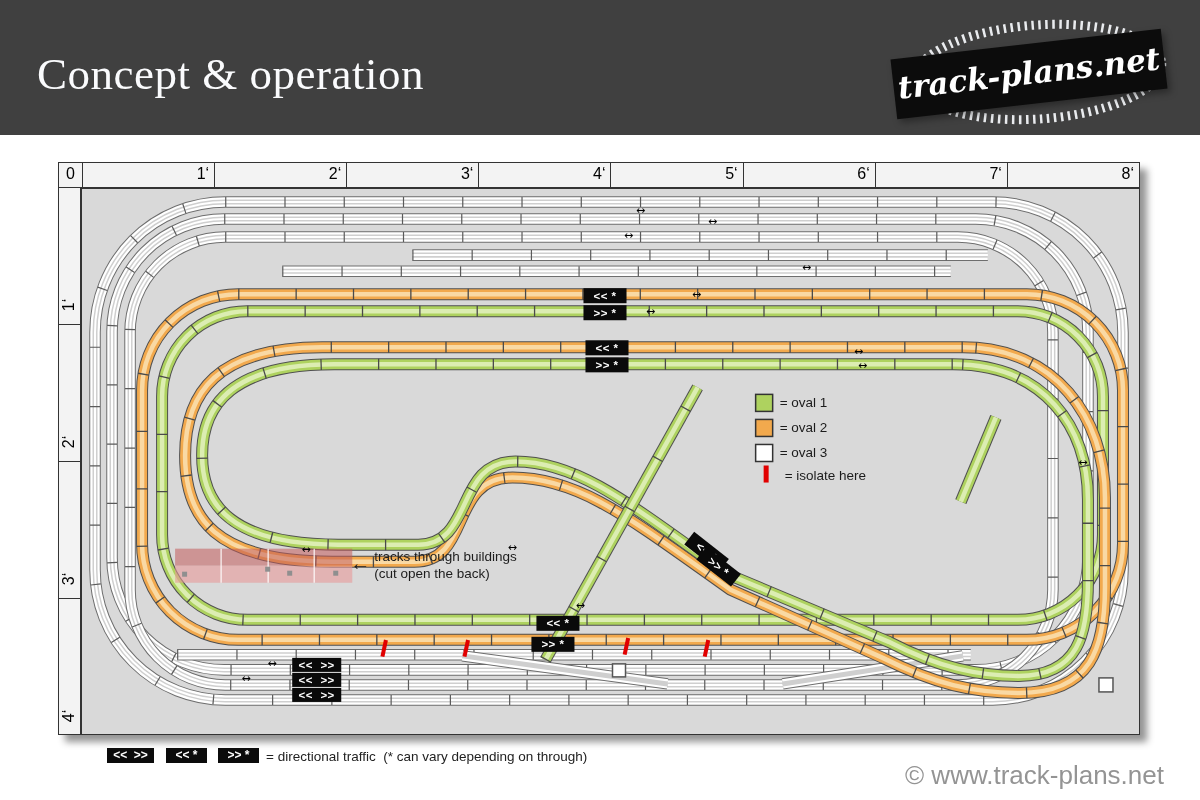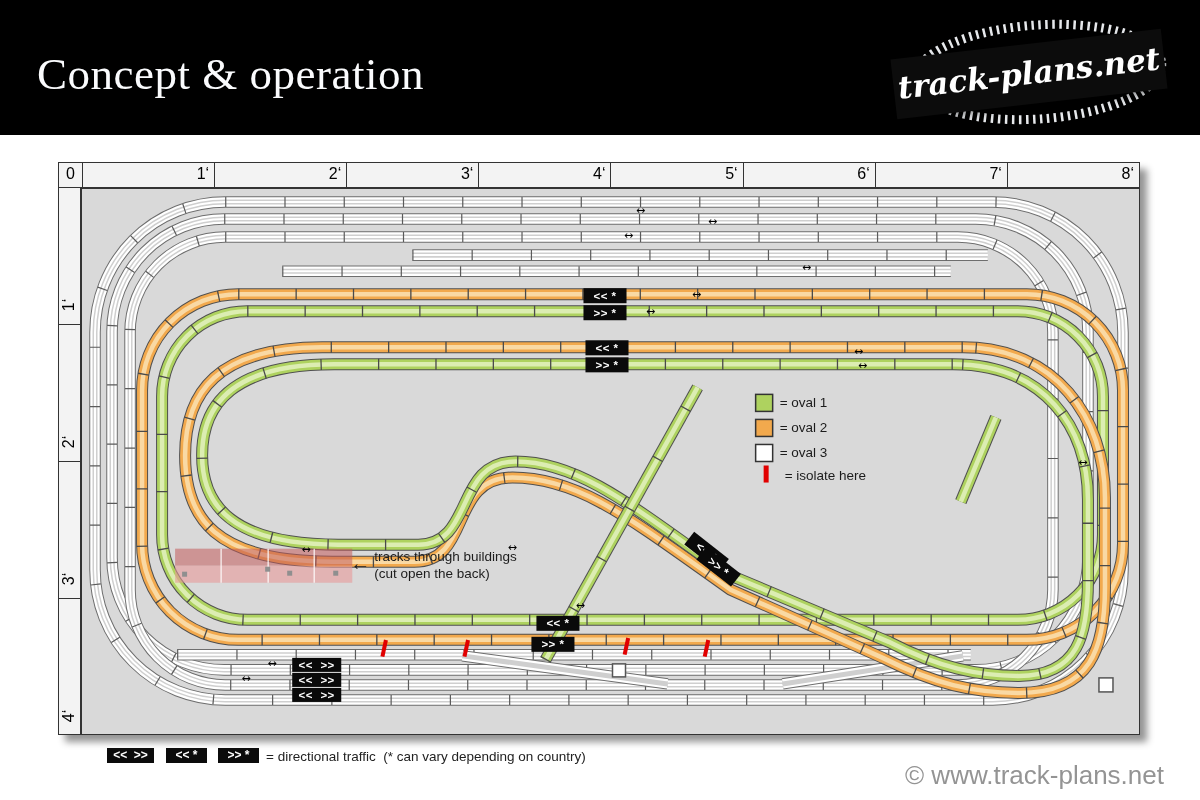--- a/index.html
+++ b/index.html
@@ -1,19 +1,19 @@
 <!DOCTYPE html>
 <html><head>
 <meta charset="utf-8">
 <style>
   html,body{margin:0;padding:0;background:#ffffff;}
   #stage{position:relative;width:1200px;height:800px;overflow:hidden;background:#ffffff;
          font-family:"Liberation Sans",sans-serif;}
   
-  .header{position:absolute;left:0;top:0;width:1200px;height:135px;background:#000000;}
+  .header{position:absolute;left:0;top:0;width:1200px;height:135px;background:#404040;}
   .title{position:absolute;left:37px;top:48px;font-family:"Liberation Serif",serif;
          font-size:45px;font-weight:500;color:#fafbfd;letter-spacing:.5px;}
   .logo-ellipse{position:absolute;left:880px;top:0px;}
   .logo-box{position:absolute;left:893px;top:44px;width:272px;height:60px;background:#0c0c0c;
             transform:rotate(-6.5deg);box-shadow:3px 4px 7px rgba(0,0,0,.35);
             color:#fff;text-align:center;line-height:58px;
             font-family:"DejaVu Serif",serif;font-style:italic;font-weight:bold;font-size:31px;}
   
   .plan-wrap{position:absolute;left:58px;top:162px;width:1082px;height:573px;
              box-shadow:7px 7px 7px rgba(0,0,0,.42);}
@@ -275,16 +275,16 @@
           <text class="anno" x="292" y="371">tracks through buildings</text>
           <text class="anno" x="292" y="388">(cut open the back)</text>
         </g>
       </svg>
     </div>
   </div>
 
   <span class="fb fb1">&lt;&lt;  &gt;&gt;</span>
   <span class="fb fb2">&lt;&lt; *</span>
   <span class="fb fb3">&gt;&gt; *</span>
-  <span class="fcaption">= directional traffic  (* can vary depending on country)</span>
+  <span class="fcaption">= directional traffic  (* can vary depending on through)</span>
   <div class="copyright">© www.track-plans.net</div>
 
 </div>
 
 </body></html>

